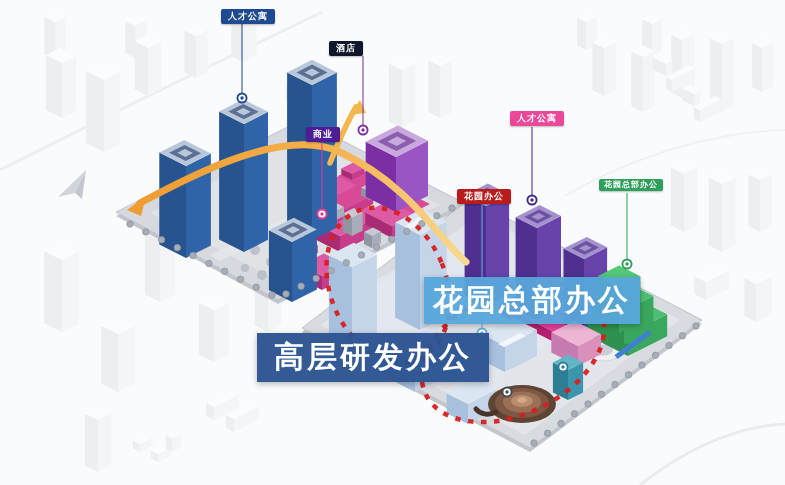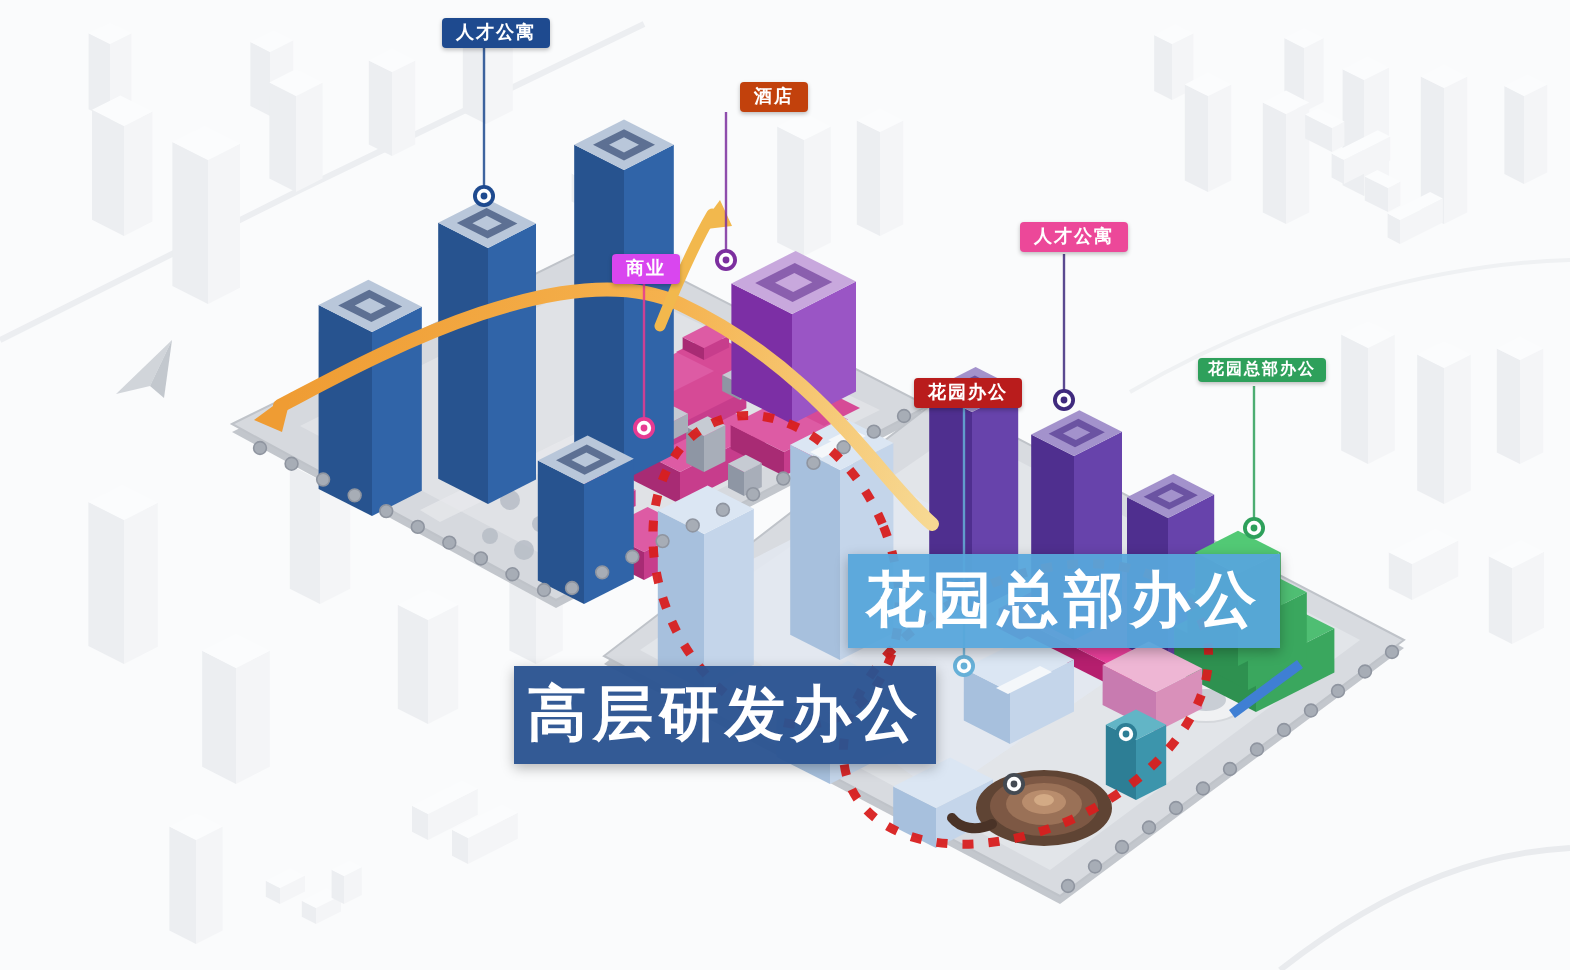--- a/index.html
+++ b/index.html
@@ -3,30 +3,30 @@
 <meta charset="utf-8">
 <style>
   html,body{margin:0;padding:0;background:#fafbfc;}
   .stage{position:relative;width:785px;height:485px;overflow:hidden;background:#fafbfc;
          font-family:"Liberation Sans","DejaVu Sans",sans-serif;}
   svg{position:absolute;left:0;top:0;}
   .tag{position:absolute;color:#fff;font-size:9px;font-weight:bold;line-height:1;
        padding:3px 7px;border-radius:2px;letter-spacing:1px;white-space:nowrap;
        box-shadow:0 1px 2px rgba(0,0,0,.25);}
   .tag-business{left:221px;top:9px;background:#1e4a8f;}
-  .tag-hotel{left:370px;top:41px;background:#c2410c;}
-  .tag-commerce{left:306px;top:127px;background:#d946ef;}
+  .tag-hotel{left:329px;top:41px;background:#0f172a;}
+  .tag-commerce{left:306px;top:127px;background:#4c1d95;}
   .tag-talent{left:510px;top:111px;background:#ec4899;}
   .tag-garden-office{left:457px;top:189px;background:#b91c1c;}
   .tag-garden-hq-small{left:599px;top:179px;background:#2ea05b;font-size:8px;padding:2px 5px;}
   .banner{position:absolute;display:flex;align-items:center;justify-content:center;
           color:#fff;font-weight:bold;letter-spacing:3px;
           box-shadow:0 2px 6px rgba(0,0,0,.28);}
   .banner-hq{left:424px;top:277px;width:216px;height:47px;font-size:30px;background:rgba(87,167,219,.95);}
-  .banner-rd{left:257px;top:333px;width:211px;height:49px;font-size:30px;background:rgba(43,83,145,.96);}
+  .banner-rd{left:257px;top:333px;width:232px;height:49px;font-size:30px;background:rgba(43,83,145,.96);}
 </style>
 </head>
 <body>
 
 <div class="stage">
 
   <svg id="scene" width="785" height="485" viewBox="0 0 785 485">
     <defs>
       <linearGradient id="gradOrange" gradientUnits="userSpaceOnUse" x1="466" y1="262" x2="140" y2="203">
         <stop offset="0" stop-color="#f7d993"></stop>

